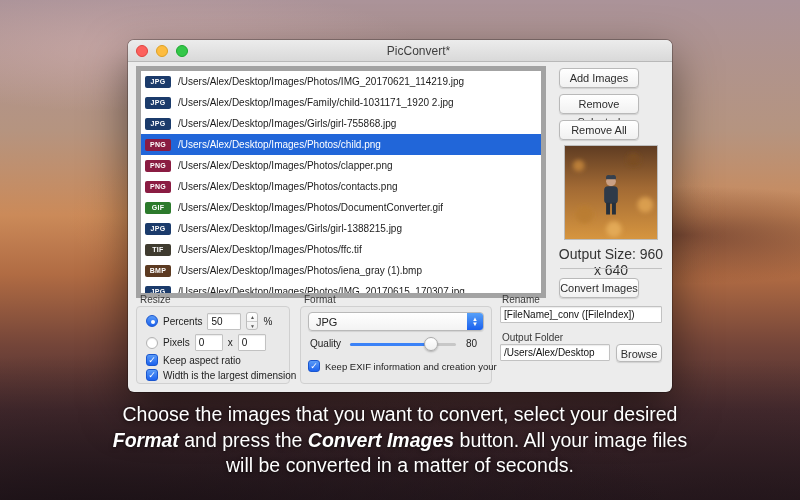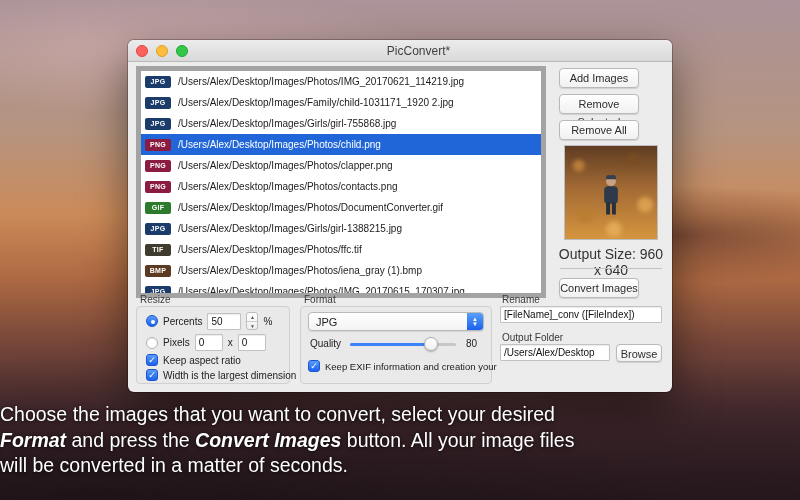--- a/index.html
+++ b/index.html
@@ -118,21 +118,21 @@
   .slider-track { position:absolute; height:3px; background:#c7c7c7; border-radius:2px; }
   .slider-fill  { position:absolute; height:3px; background:#3b82f7; border-radius:2px 0 0 2px; left:0; top:0; }
   .slider-knob  { position:absolute; top:-6px; width:14px; height:14px; border-radius:50%;
     background:linear-gradient(180deg,#ffffff,#f0f0f0); border:1px solid #ababab;
     box-shadow:0 1px 2px rgba(0,0,0,0.25); }
 
   .browse-btn { position:absolute; width:46px; height:18px; }
 
   
   .caption {
-    position:absolute; left:0; top:402px; width:800px; 
+    position:absolute; left:0; top:402px; width:800px; text-align:center;
     color:#ffffff; font-size:19.5px; line-height:1.32;
     text-shadow:0 1px 4px rgba(0,0,0,0.55), 0 0 2px rgba(0,0,0,0.4);
   }
   .caption .em { font-weight:bold; font-style:italic; }
 </style>
 </head>
 <body>
 
 <div class="wallpaper"></div>
 

